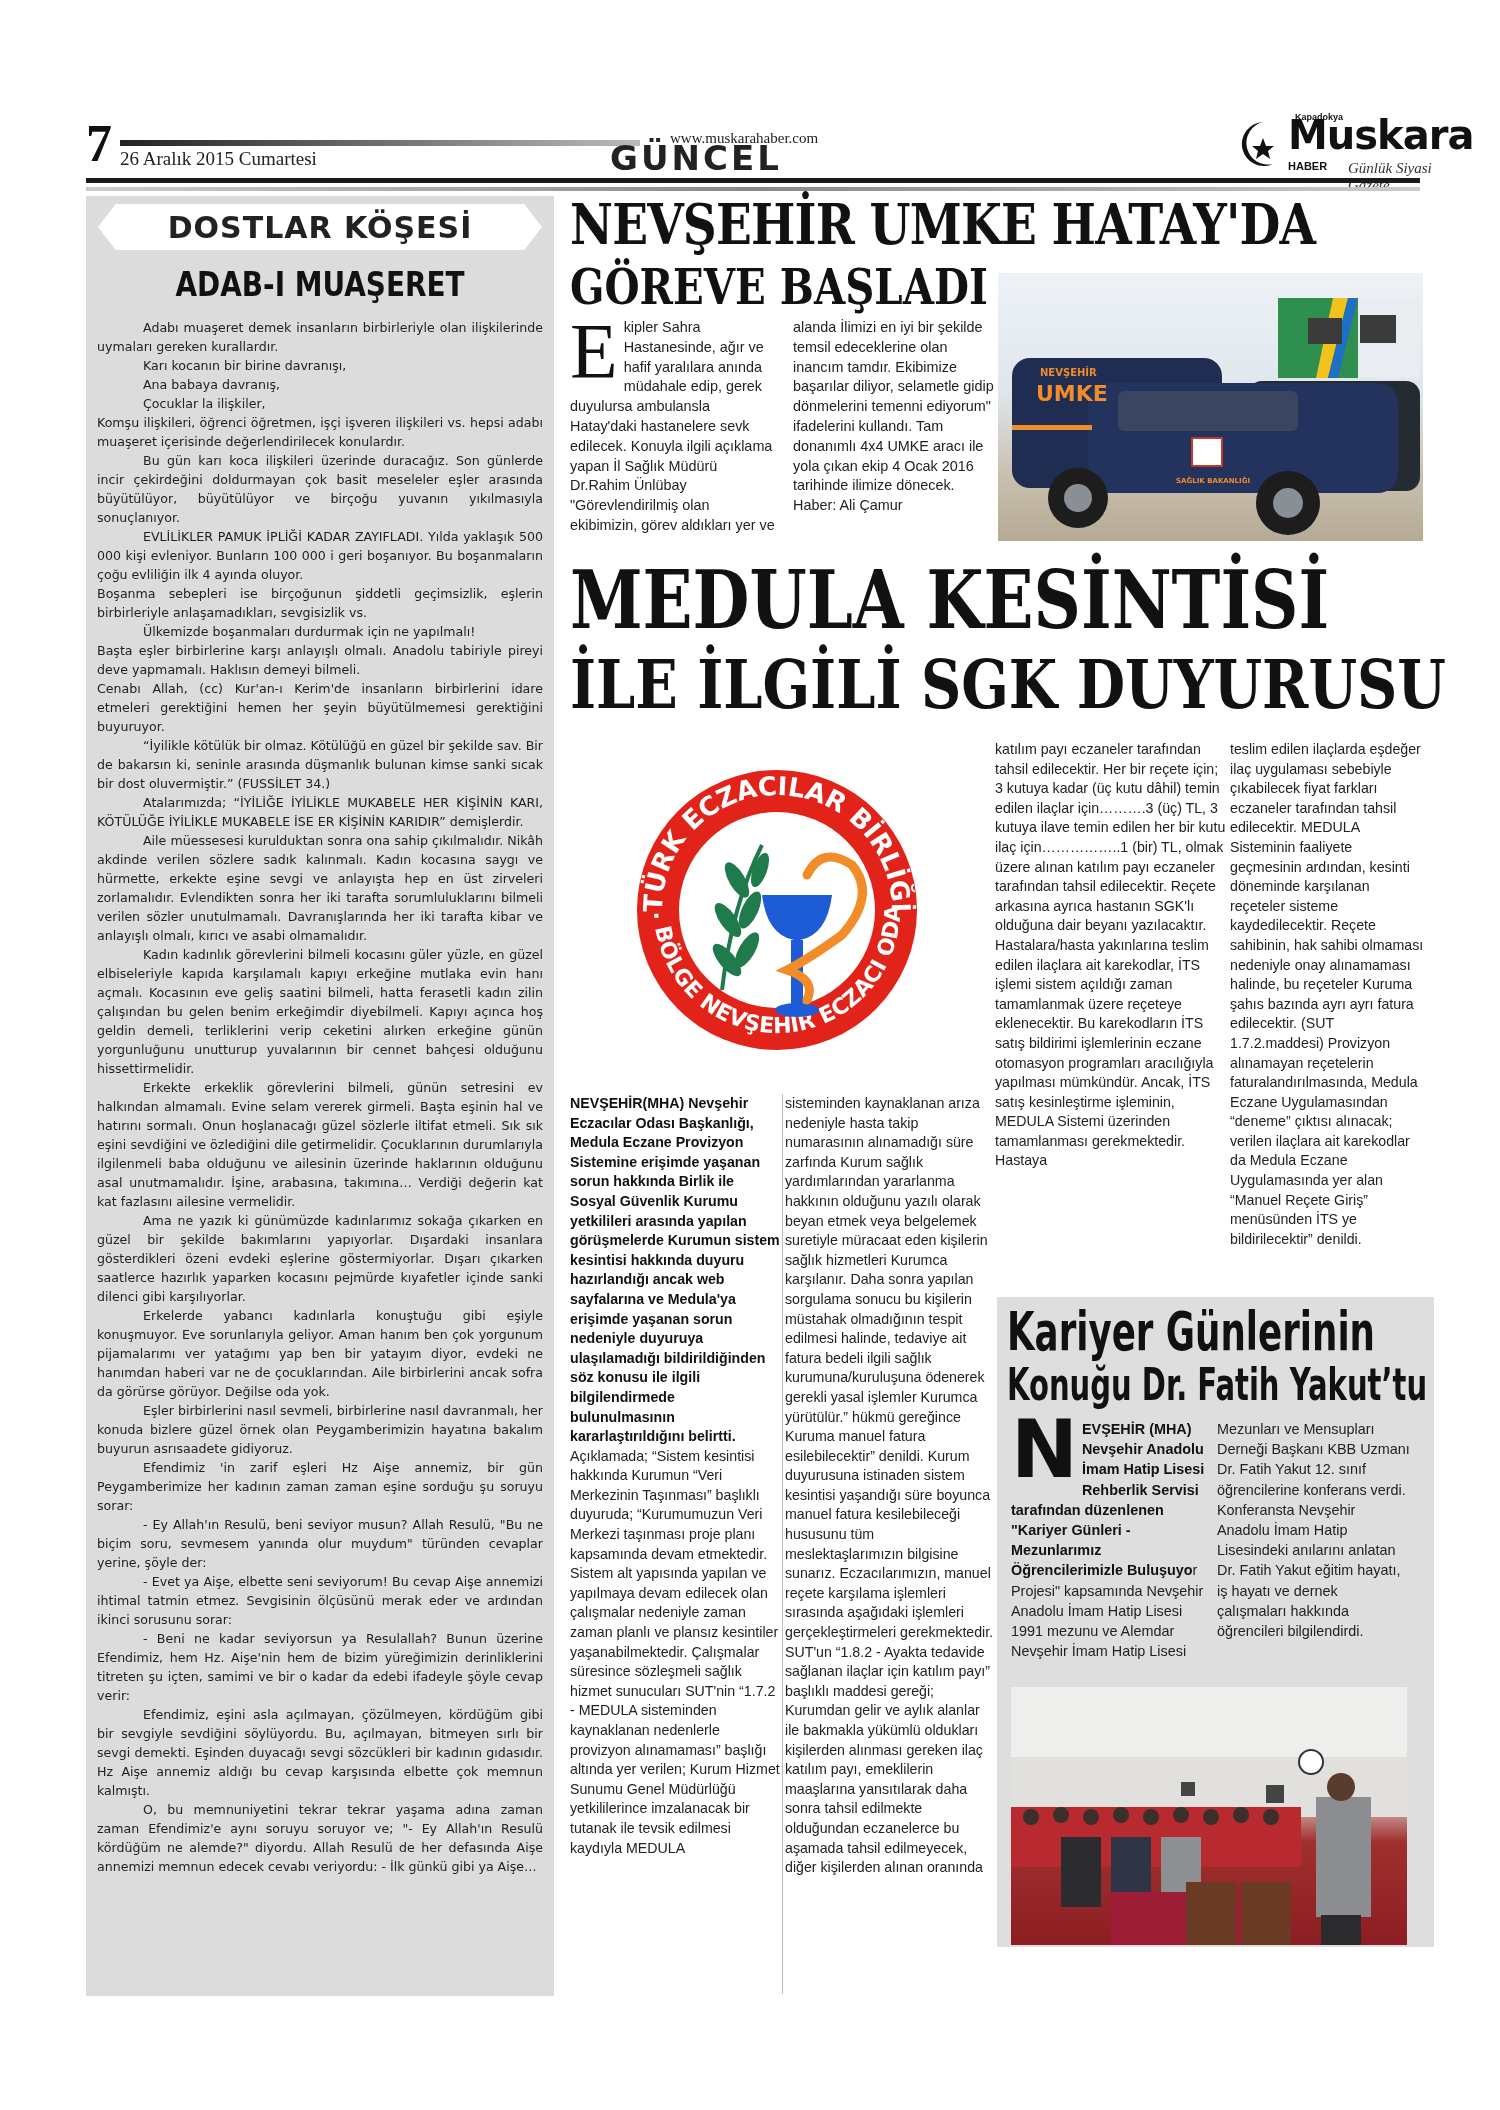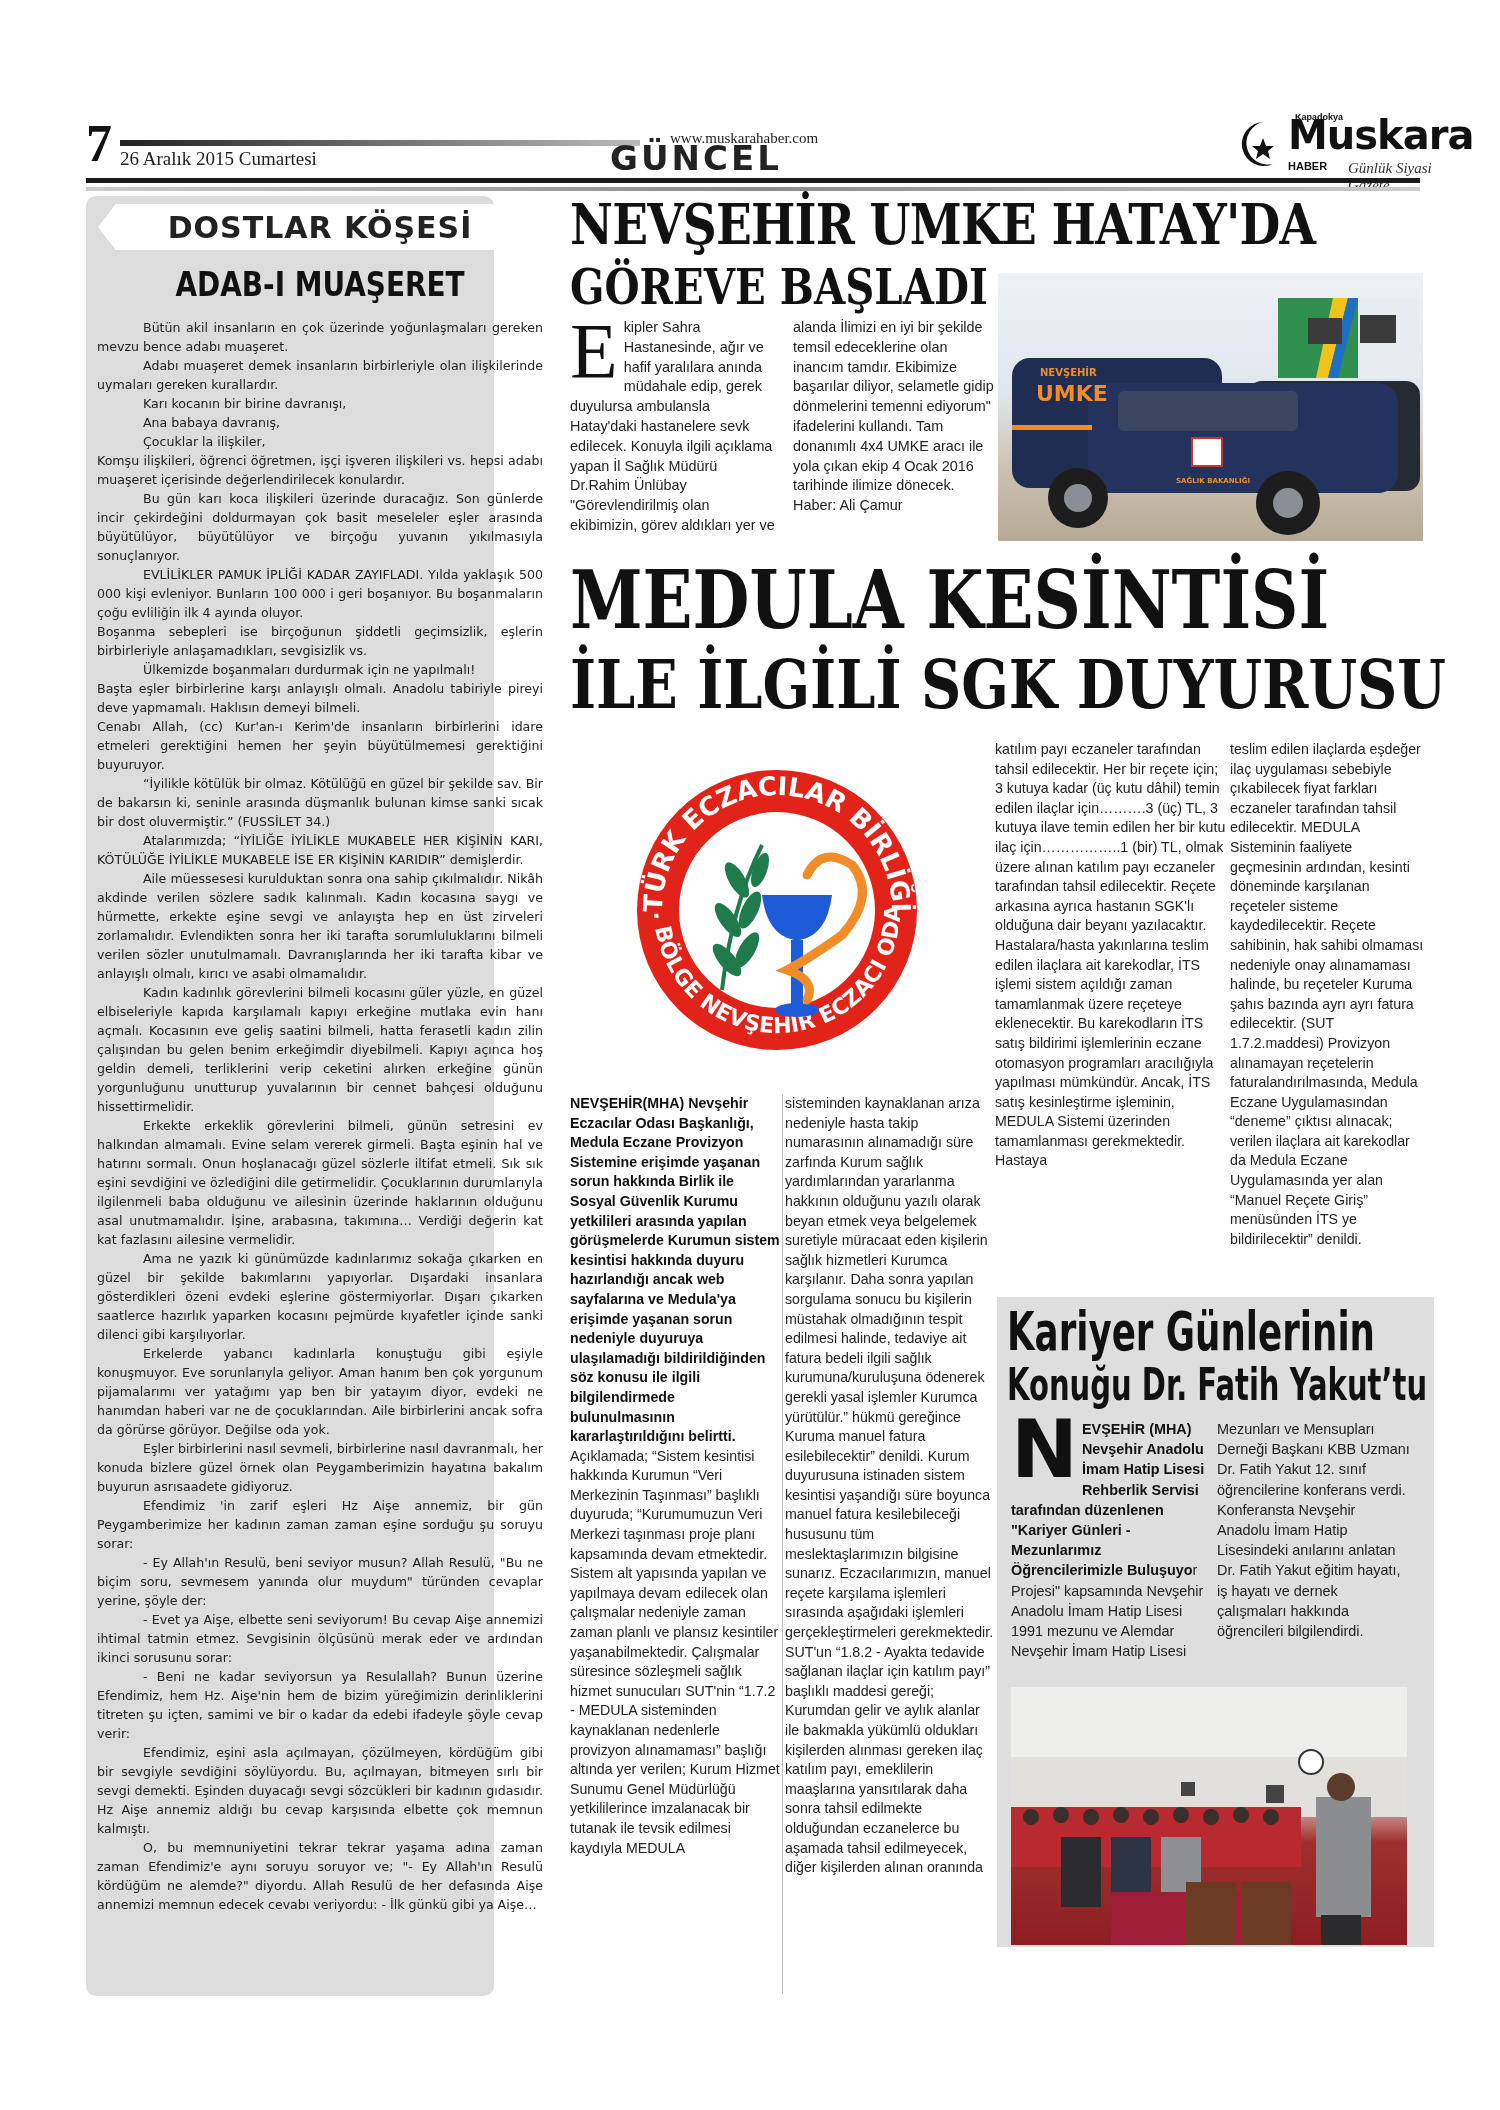--- a/index.html
+++ b/index.html
@@ -13,21 +13,21 @@
   .site{left:670px;top:130px;font-family:"Liberation Serif",serif;font-size:15px;color:#222;}
   .logo{left:1233px;top:112px;width:215px;height:62px;}
   .logo-main{position:absolute;left:55px;top:0px;font-family:"DejaVu Sans",sans-serif;font-weight:bold;font-size:40px;letter-spacing:-1px;color:#111;}
   .logo-small{position:absolute;left:62px;top:0px;font-size:9px;font-weight:bold;color:#111;}
   .logo-haber{position:absolute;left:55px;top:48px;font-size:11px;font-weight:bold;color:#111;}
   .logo-slogan{position:absolute;left:115px;top:48px;font-family:"Liberation Serif",serif;font-style:italic;font-size:15px;color:#333;}
   .rule1{left:86px;top:178px;width:1334px;height:5px;background:#1a1a1a;}
   .rule2{left:86px;top:187px;width:1334px;height:4px;background:linear-gradient(to right,#ccc,#888,#ccc);}
 
   
-  .leftcol{left:86px;top:196px;width:408px;height:1800px;background:#dcdcdc;border-radius:10px;}
+  .leftcol{left:86px;top:196px;width:468px;height:1800px;background:#dcdcdc;}
   .dostlar-banner{position:absolute;left:12px;top:8px;width:444px;height:46px;background:#fff;clip-path:polygon(4% 0,96% 0,100% 50%,96% 100%,4% 100%,0 50%);display:flex;align-items:center;justify-content:center;}
   .dostlar-banner span{font-family:"DejaVu Sans",sans-serif;font-weight:bold;font-size:30px;letter-spacing:1px;color:#222;}
   .adab-title{position:absolute;left:0;top:68px;width:468px;text-align:center;font-family:"DejaVu Sans",sans-serif;font-weight:bold;font-size:34px;transform:scaleX(0.82);color:#111;}
   .left-body{position:absolute;left:11px;top:122px;width:446px;font-family:"DejaVu Sans",sans-serif;font-size:12.6px;line-height:19px;text-align:justify;color:#222;}
   .left-body p{margin:0;}
   .left-body p.ind{text-indent:46px;}
 
   
   .umke-h1{left:570px;top:194px;font-family:"DejaVu Serif",serif;font-weight:bold;font-size:56px;line-height:60px;letter-spacing:-1px;transform:scaleX(0.84);transform-origin:left top;white-space:nowrap;color:#111;}
   .umke-h2{left:570px;top:262px;font-family:"DejaVu Serif",serif;font-weight:bold;font-size:48px;line-height:50px;transform:scaleX(0.84);transform-origin:left top;white-space:nowrap;color:#111;}
@@ -75,21 +75,20 @@
 </div>
 <div class="abs rule1"></div>
 <div class="abs rule2"></div>
 
 <div class="abs leftcol">
   <div class="dostlar-banner">
       <span>DOSTLAR KÖŞESİ</span>
     </div>
   <div class="adab-title">ADAB-I MUAŞERET</div>
   <div class="left-body" id="left-body">
-      <p class="ind">Bütün akil insanların en çok üzerinde yoğunlaşmaları gereken mevzu bence adabı muaşeret.</p>
       <p class="ind">Adabı muaşeret demek insanların birbirleriyle olan ilişkilerinde uymaları gereken kurallardır.</p>
       <p class="ind">Karı kocanın bir birine davranışı,</p>
       <p class="ind">Ana babaya davranış,</p>
       <p class="ind">Çocuklar la ilişkiler,</p>
       <p>Komşu ilişkileri, öğrenci öğretmen, işçi işveren ilişkileri vs. hepsi adabı muaşeret içerisinde değerlendirilecek konulardır.</p>
       <p class="ind">Bu gün karı koca ilişkileri üzerinde duracağız. Son günlerde incir çekirdeğini doldurmayan çok basit meseleler eşler arasında büyütülüyor, büyütülüyor ve birçoğu yuvanın yıkılmasıyla sonuçlanıyor.</p>
       <p class="ind">EVLİLİKLER PAMUK İPLİĞİ KADAR ZAYIFLADI. Yılda yaklaşık 500 000 kişi evleniyor. Bunların 100 000 i geri boşanıyor. Bu boşanmaların çoğu evliliğin ilk 4 ayında oluyor.</p>
       <p>Boşanma sebepleri ise birçoğunun şiddetli geçimsizlik, eşlerin birbirleriyle anlaşamadıkları, sevgisizlik vs.</p>
       <p class="ind">Ülkemizde boşanmaları durdurmak için ne yapılmalı!</p>
       <p>Başta eşler birbirlerine karşı anlayışlı olmalı. Anadolu tabiriyle pireyi deve yapmamalı. Haklısın demeyi bilmeli.</p>

